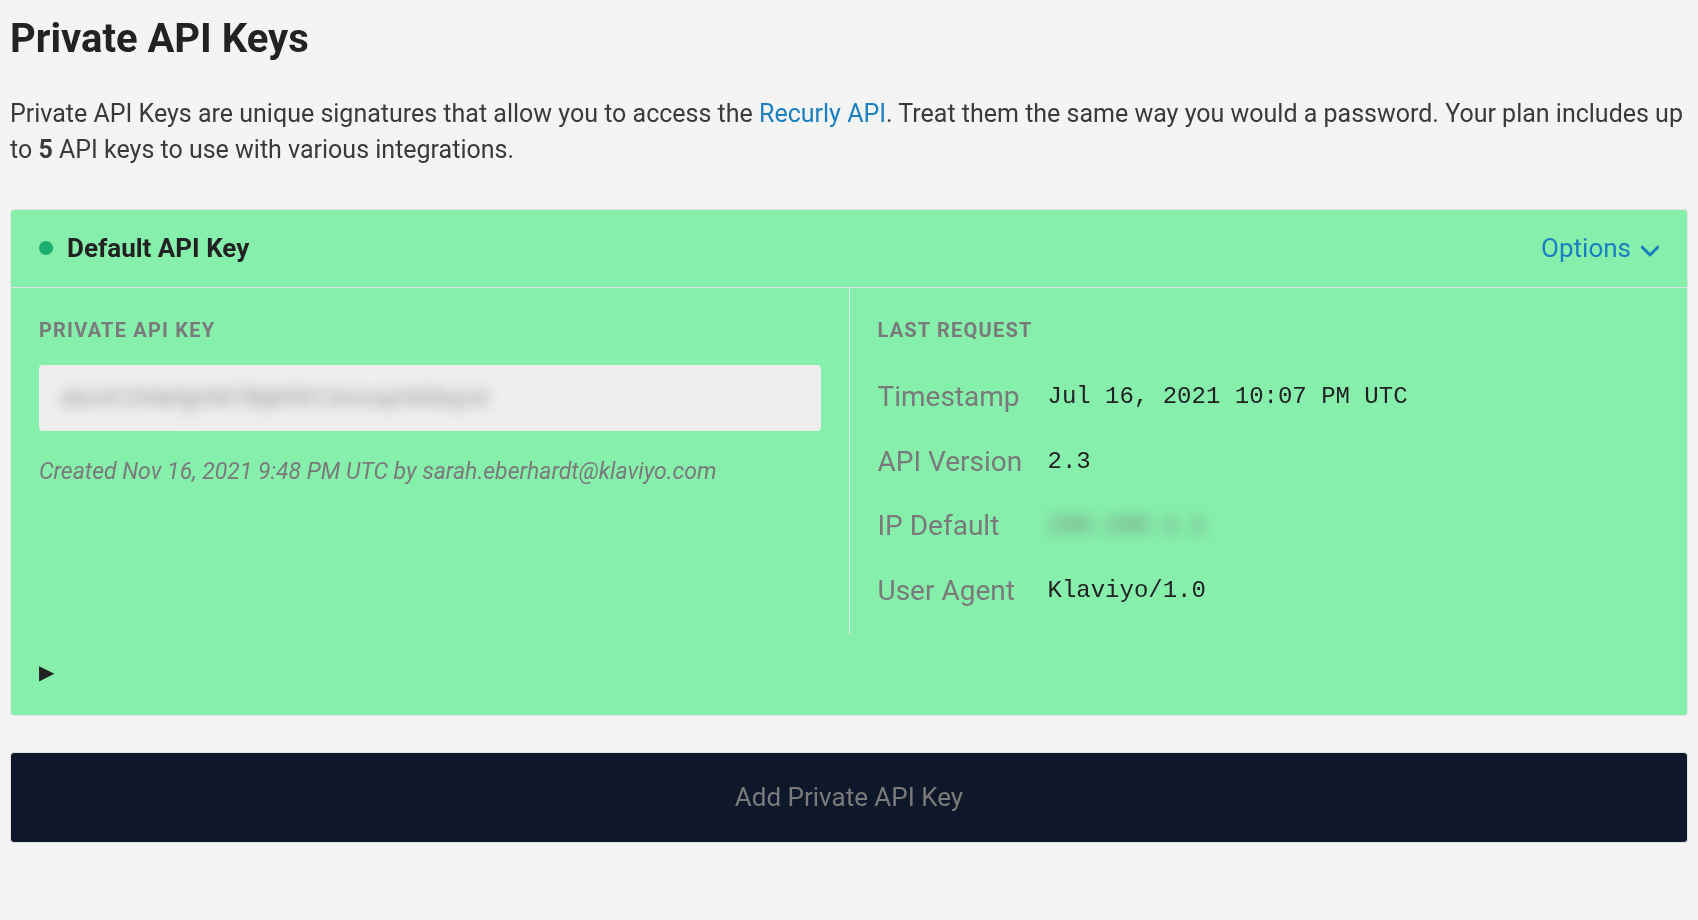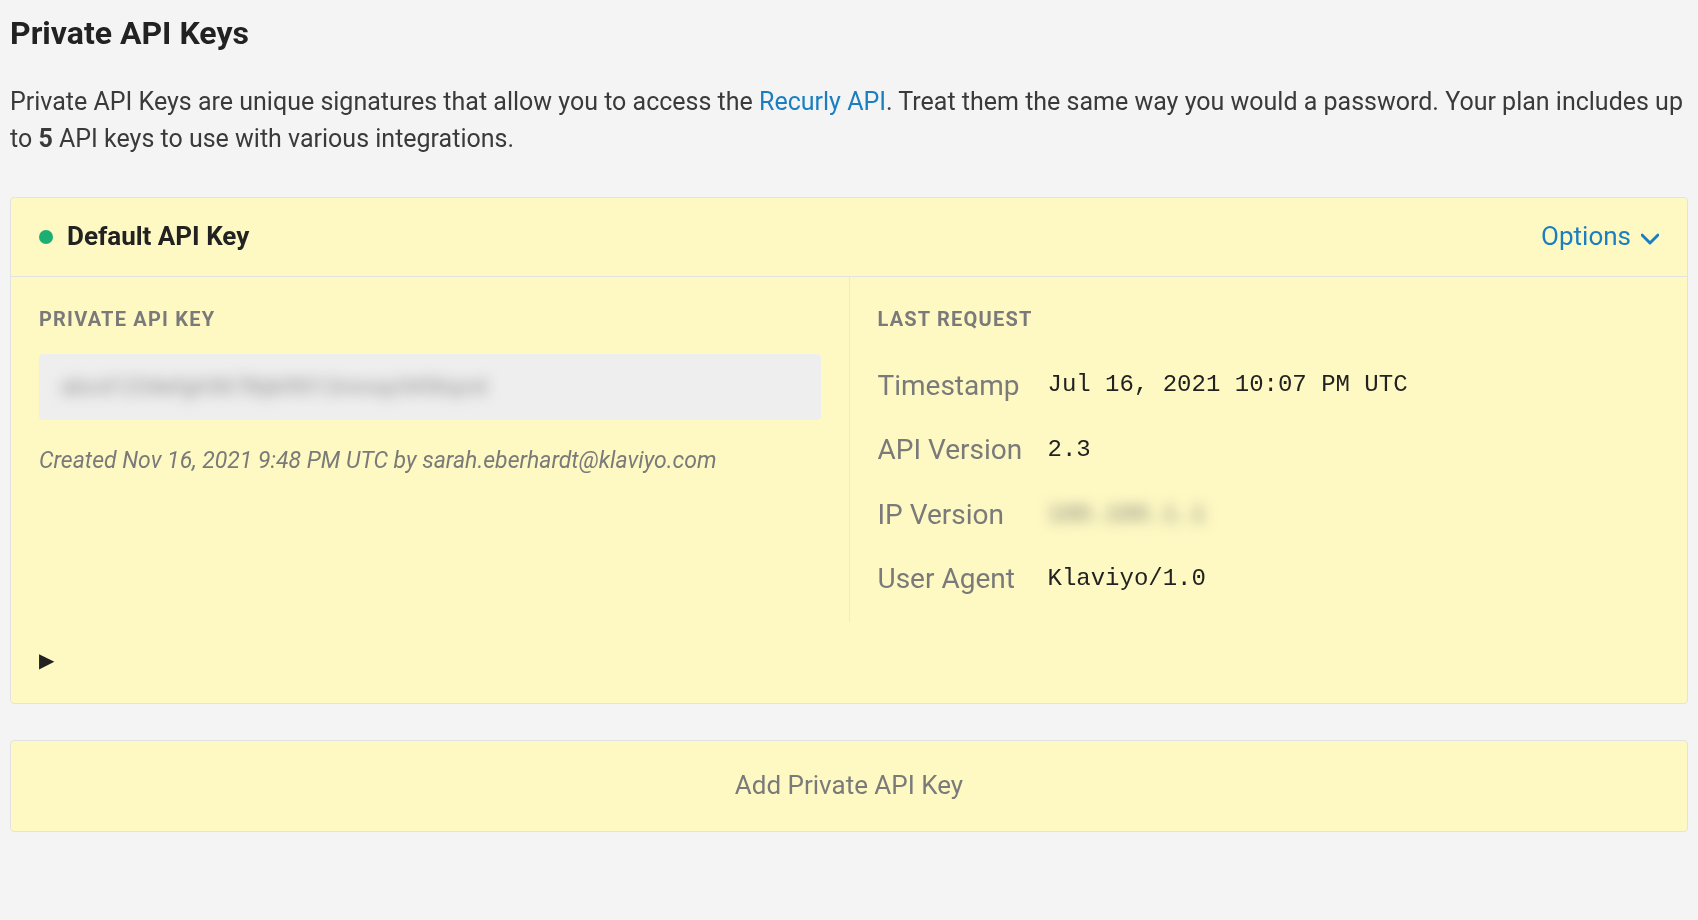--- a/index.html
+++ b/index.html
@@ -5,38 +5,38 @@
   * { box-sizing: border-box; margin: 0; padding: 0; }
   body {
     font-family: -apple-system, BlinkMacSystemFont, "Segoe UI", Roboto, Helvetica, Arial, sans-serif;
     background: #f4f4f4;
     color: #2b2b2b;
     padding: 10px;
     font-size: 24px;
     line-height: 1.45;
   }
   .page-title {
-    font-size: 32px;
+    font-size: 40px;
     font-weight: 700;
     color: #222;
     margin-bottom: 28px;
   }
   .intro {
     font-size: 25px;
     color: #3a3a3a;
     margin-bottom: 40px;
   }
   .intro a {
     color: #1a7fc1;
     text-decoration: none;
     text-align: right;
   }
   .intro .limit { font-weight: 700; }
   .card {
-    background: #fef9c3;
+    background: #86efac;
     border: 1px solid #e2e2e2;
     border-radius: 4px;
     margin-bottom: 36px;
   }
   .card-header {
     display: flex;
     align-items: center;
     justify-content: space-between;
     padding: 20px 28px;
     border-bottom: 1px solid #e2e2e2;
@@ -143,21 +143,21 @@
   }
   .triangle-right {
     font-size: 20px;
     color: #222;
   }
   .help-text {
     font-size: 25px;
     color: #222;
   }
   .add-key-box {
-    background: #fef9c3;
+    background: #0f172a;
     border: 1px solid #e2e2e2;
     border-radius: 4px;
     padding: 26px;
     text-align: center;
     color: #7a7a7a;
     font-size: 26px;
     cursor: pointer;
   }
 </style>
 </head>
@@ -200,21 +200,21 @@
         <tbody>
             <tr>
           <td class="kv-label">Timestamp</td>
           <td class="kv-value">Jul 16, 2021 10:07 PM UTC</td>
         </tr>
         <tr>
           <td class="kv-label">API Version</td>
           <td class="kv-value">2.3</td>
         </tr>
         <tr>
-          <td class="kv-label">IP Version</td>
+          <td class="kv-label">IP Default</td>
           <td class="kv-value"><span class="blur-ip">100.100.1.1</span></td>
         </tr>
         <tr>
           <td class="kv-label">User Agent</td>
           <td class="kv-value">Klaviyo/1.0</td>
         </tr>
       </tbody>
         </table>
     </div>
   </div>

